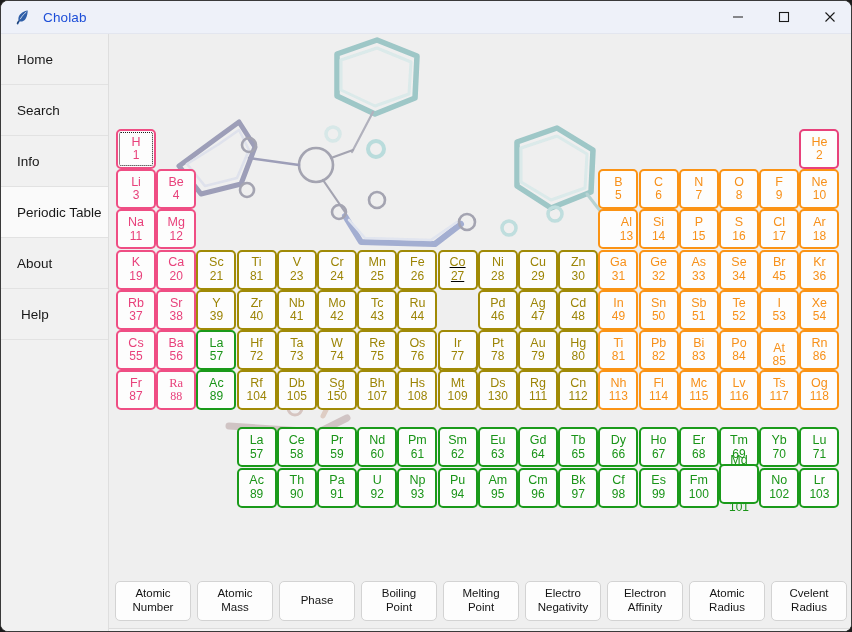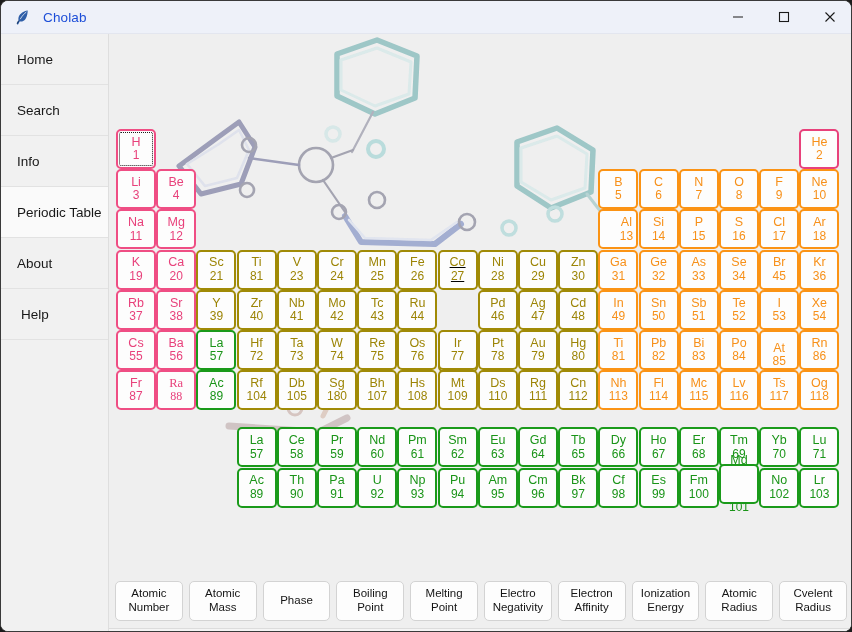--- a/index.html
+++ b/index.html
@@ -535,37 +535,37 @@
         <div class="cell g-trans" style="left: 127.6px; top: 336.2px;">
           <div class="sym">Rf</div>
           <div class="num">104</div>
         </div>
         <div class="cell g-trans" style="left: 167.8px; top: 336.2px;">
           <div class="sym">Db</div>
           <div class="num">105</div>
         </div>
         <div class="cell g-trans" style="left: 208px; top: 336.2px;">
           <div class="sym">Sg</div>
-          <div class="num">180</div>
+          <div class="num">150</div>
         </div>
         <div class="cell g-trans" style="left: 248.2px; top: 336.2px;">
           <div class="sym">Bh</div>
           <div class="num">107</div>
         </div>
         <div class="cell g-trans" style="left: 288.4px; top: 336.2px;">
           <div class="sym">Hs</div>
           <div class="num">108</div>
         </div>
         <div class="cell g-trans" style="left: 328.6px; top: 336.2px;">
           <div class="sym">Mt</div>
           <div class="num">109</div>
         </div>
         <div class="cell g-trans" style="left: 368.8px; top: 336.2px;">
           <div class="sym">Ds</div>
-          <div class="num">110</div>
+          <div class="num">130</div>
         </div>
         <div class="cell g-trans" style="left: 409px; top: 336.2px;">
           <div class="sym">Rg</div>
           <div class="num">111</div>
         </div>
         <div class="cell g-trans" style="left: 449.2px; top: 336.2px;">
           <div class="sym">Cn</div>
           <div class="num">112</div>
         </div>
         <div class="cell g-post" style="left: 489.4px; top: 336.2px;">
@@ -721,22 +721,20 @@
 Mass</div>
         <div class="propbtn">Phase</div>
         <div class="propbtn">Boiling
 Point</div>
         <div class="propbtn">Melting
 Point</div>
         <div class="propbtn">Electro
 Negativity</div>
         <div class="propbtn">Electron
 Affinity</div>
-        <div class="propbtn">Ionization
-Energy</div>
         <div class="propbtn">Atomic
 Radius</div>
         <div class="propbtn">Cvelent
 Radius</div>
       </div>
   </div>
 
   <div id="statusbar"></div>
 </div>
 

